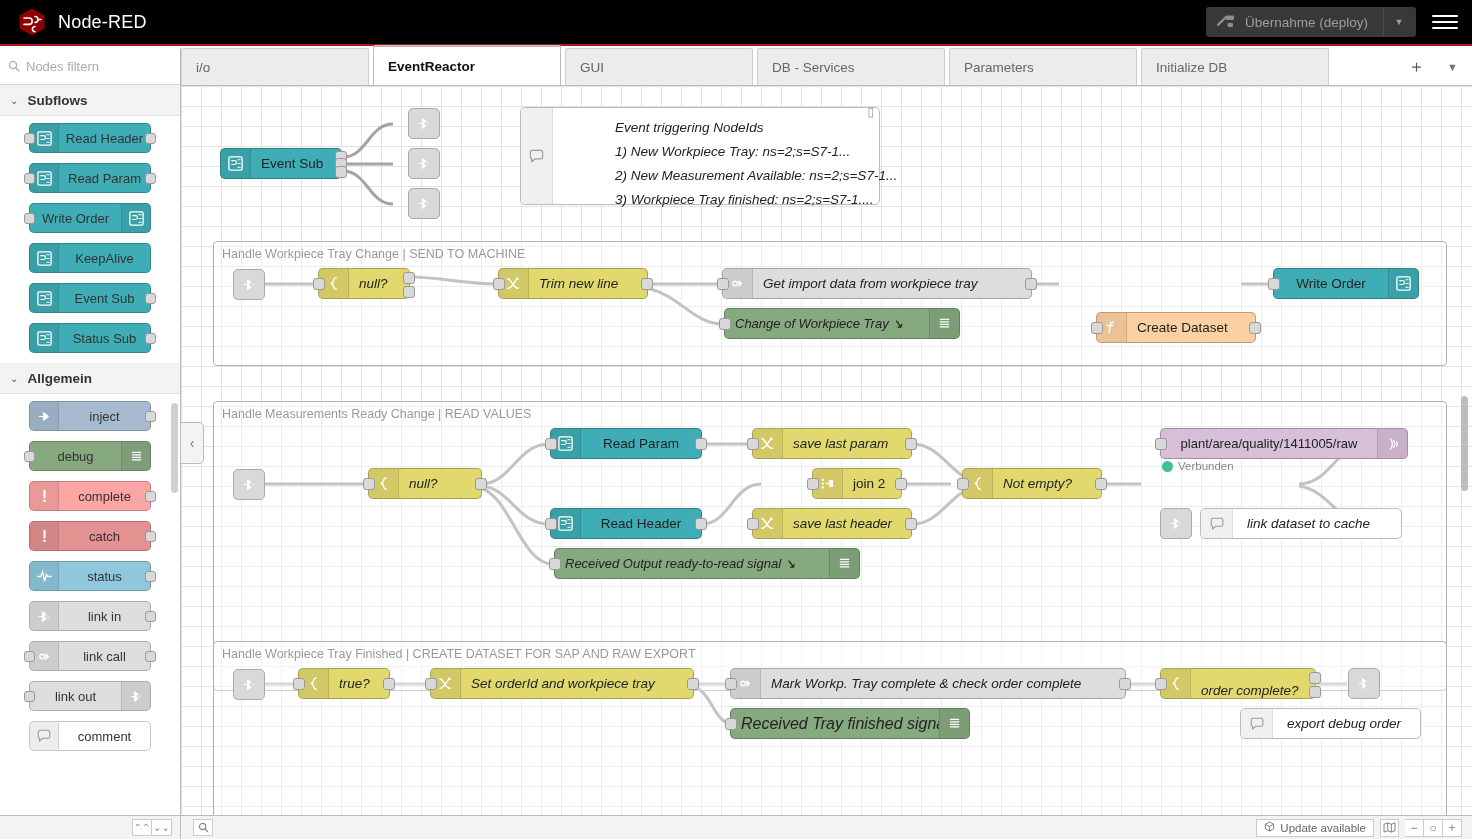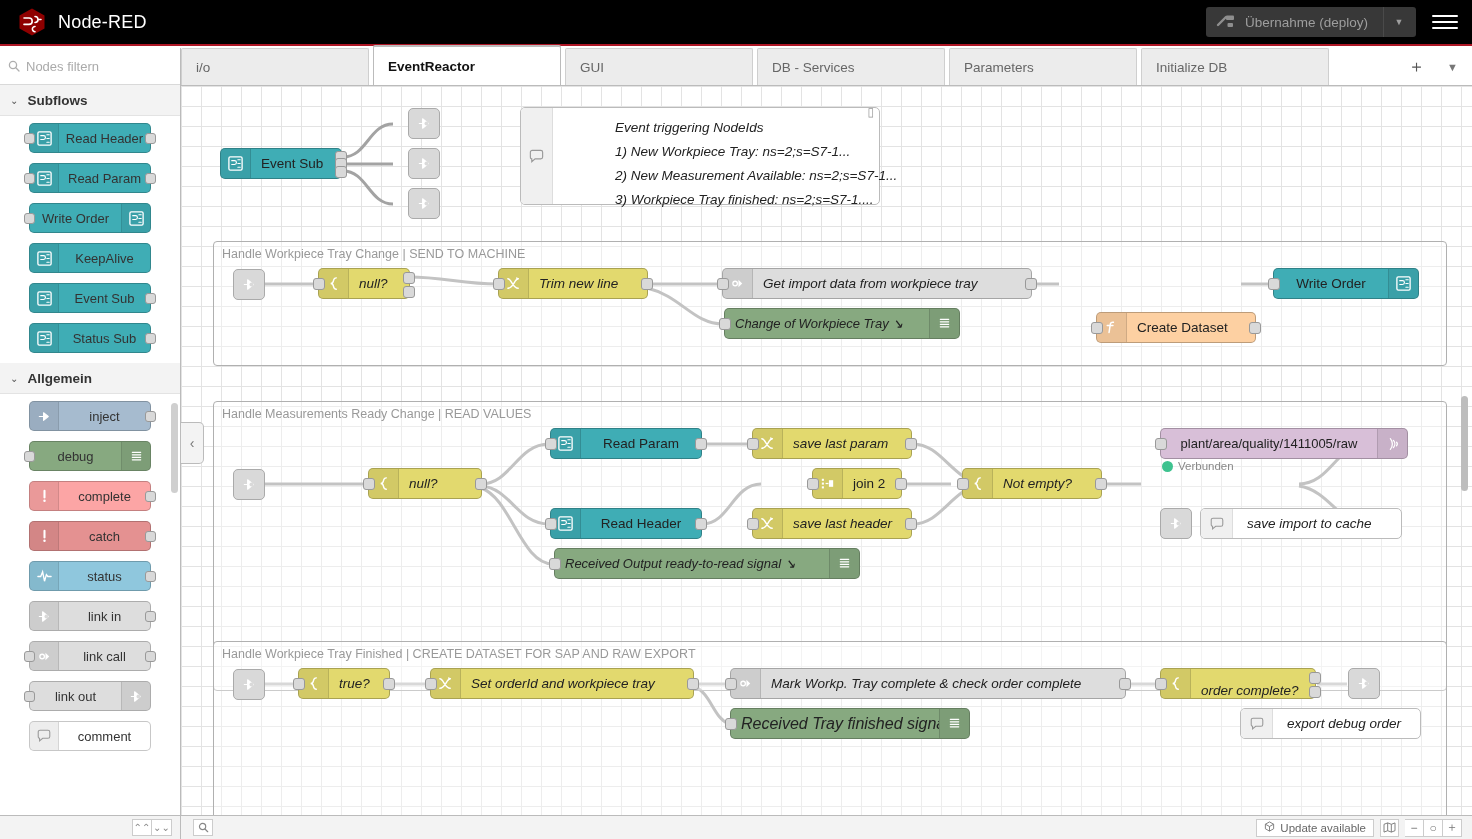--- a/index.html
+++ b/index.html
@@ -781,21 +781,21 @@
         </svg>
         <span class="prt in" style="top:9px;"></span>
       </div>
 
       <div class="commentnode" style="left:1019px; top:422px; width:202px; height:31px;">
         <span class="cic">
           <svg viewBox="0 0 18 18" width="16" height="16">
             <path d="M2.5 4.5 a2 2 0 0 1 2-2 h9 a2 2 0 0 1 2 2 v5 a2 2 0 0 1 -2 2 h-6 l-3.5 3 v-3 h-.5 a2 2 0 0 1 -1 -2 z" fill="none" stroke="#999" stroke-width="1.2"></path>
           </svg>
         </span>
-        <span class="csingle">save import to cache</span>
+        <span class="csingle">link dataset to cache</span>
       </div>
 
       <div class="node" style="left:373px; top:462px; width:306px; background:#87a980;">
         <span class="lbl" style="font-size:13px;">
           <span>Received Output ready-to-read signal</span> <span>↘</span>
         </span>
         <span class="ic right">
           <svg viewBox="0 0 18 18" width="15" height="15">
             <path d="M4 4 h10 M4 7 h10 M4 10 h10 M4 13 h10" stroke="#fff" stroke-width="1.5" stroke-linecap="round"></path>
           </svg>

